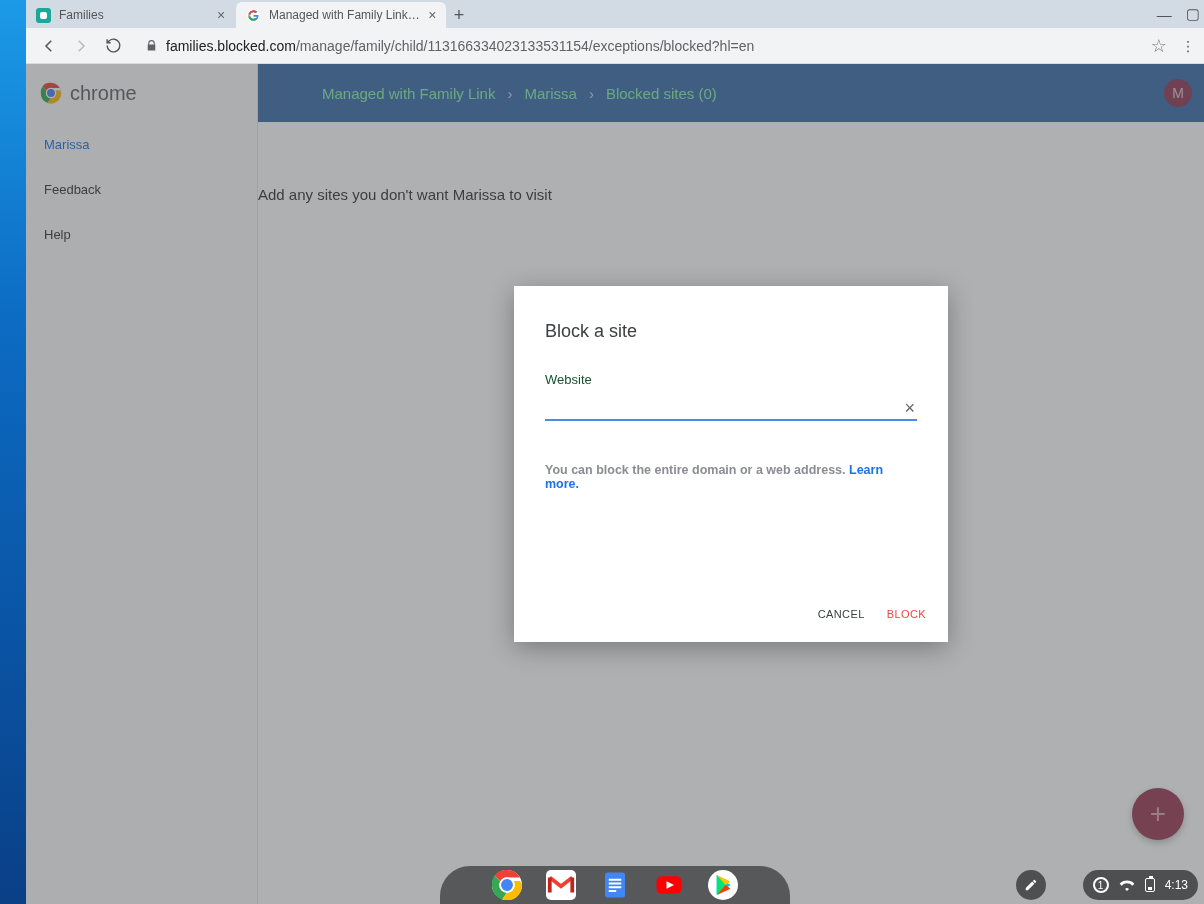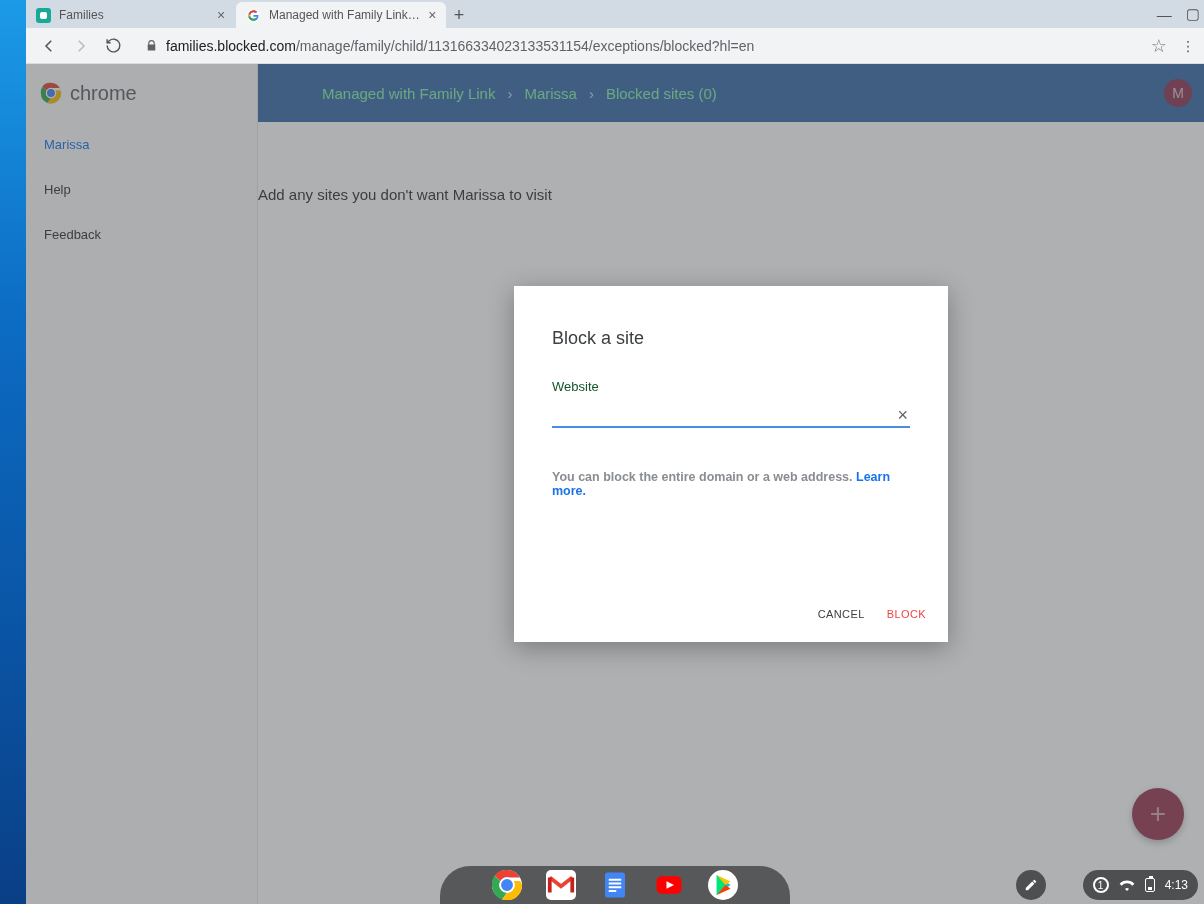--- a/index.html
+++ b/index.html
@@ -81,21 +81,21 @@
   
   .overlay { position:absolute; left:26px; top:64px; width:1178px; height:840px; background:rgba(70,75,80,0.44); z-index:5; }
 
   
   .modal {
     position:absolute; z-index:6;
     left: calc(26px + 232px + (946px/2) - 217px);
     top: 286px;
     width: 434px; height: 356px; background:#fff;
     box-shadow: 0 6px 24px rgba(0,0,0,0.3);
-    padding: 16px;
+    padding: 9px;
   }
   .modal .m-title { font-size:18px; color:#3c4043; padding: 26px 22px 0; }
   .modal .field-label { font-size:13px; color:#14532d; padding: 30px 22px 0; }
   .modal .input-wrap { position:relative; margin: 10px 22px 0; border-bottom: 2px solid #4a8be5; height: 24px; display:flex; align-items:center; }
   .modal .input-wrap input { flex:1; border:none; outline:none; font-size:14px; background:transparent; }
   .modal .input-wrap .clear { color:#5f6368; font-size:18px; cursor:pointer; padding:0 2px; }
   .modal .hint { font-size:12.5px; color:#8a8d91; padding: 42px 22px 0; font-weight: bold; }
   .modal .hint a { color:#1a73e8; cursor:pointer; }
   .modal .actions {
     position:absolute; bottom:22px; right:22px; display:flex; gap:22px;
@@ -204,22 +204,22 @@
           <circle cx="12" cy="12" r="11" fill="none" stroke="#ddd"></circle>
           <path d="M12 1a11 11 0 0 1 9.5 5.5H12a5.5 5.5 0 0 0-4.9 3L2.9 4.5A11 11 0 0 1 12 1z" fill="#ea4335"></path>
           <path d="M1 12a11 11 0 0 1 1.9-7.5l4.2 5A5.5 5.5 0 0 0 12 17.5l-3.7 5.3A11 11 0 0 1 1 12z" fill="#34a853"></path>
           <path d="M23 12a11 11 0 0 1-14.7 10.8l3.7-5.3a5.5 5.5 0 0 0 5.5-5.5 5.4 5.4 0 0 0-.9-3h4.9A11 11 0 0 1 23 12z" fill="#fbbc05"></path>
           <circle cx="12" cy="12" r="5" fill="#4285f4"></circle>
             <circle cx="12" cy="12" r="5" fill="none" stroke="#fff" stroke-width="1.4"></circle>
         </svg>
         <span class="word">chrome</span>
       </div>
       <div class="side-item active"><span>Marissa</span></div>
+      <div class="side-item"><span>Feedback</span></div>
       <div class="side-item"><span>Help</span></div>
-      <div class="side-item"><span>Feedback</span></div>
     </div>
 
     <div class="content">
       <div class="header">
         <div class="crumb">
           <a>Managed with Family Link</a>
           <span class="chev">›</span>
           <a>Marissa</a>
           <span class="chev">›</span>
           <a>Blocked sites (0)</a>

